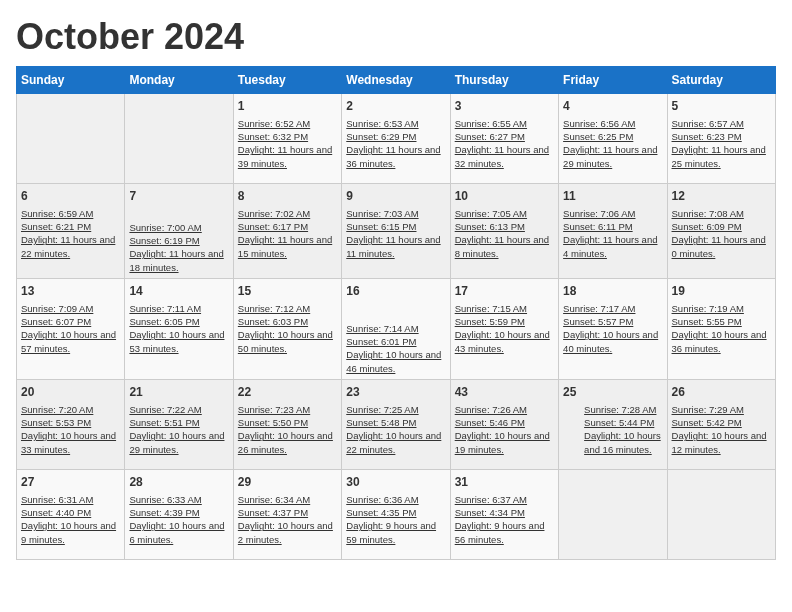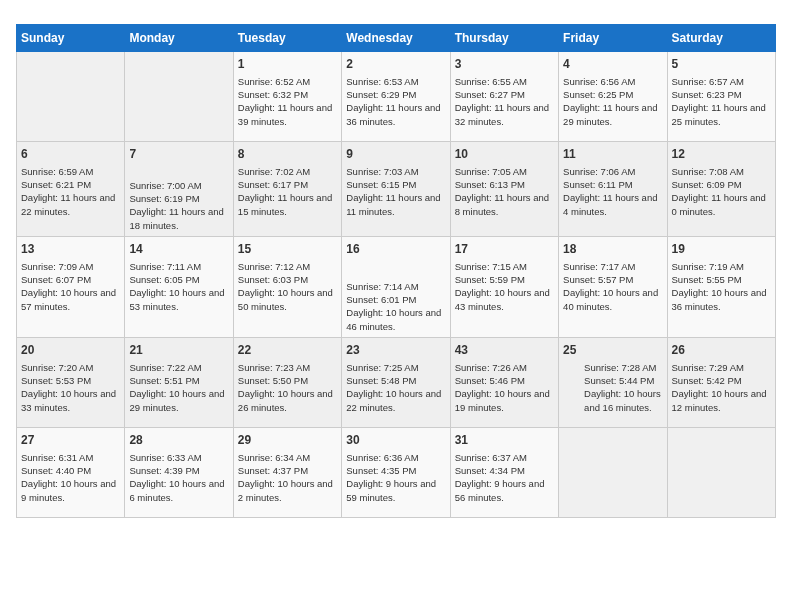--- a/index.html
+++ b/index.html
@@ -82,30 +82,32 @@
     }
     .day-num {
       font-size: 12px;
       font-weight: bold;
       display: block;
       margin-bottom: 2px;
     }
     .day-info {
       font-size: 9.5px;
       color: #333;
+      text-decoration: underline;
     }
     .empty-cell {
       background: #f0f0f0;
     }
   </style>
 </head>
 <body>
 
 <div class="header">
   <div class="title-block">
+    <div class="month-title">October 2024</div>
   </div>
 </div>
 
 <table>
   <thead>
     <tr>
     <th>Sunday</th>
         <th>Monday</th>
         <th>Tuesday</th>
         <th>Wednesday</th>

